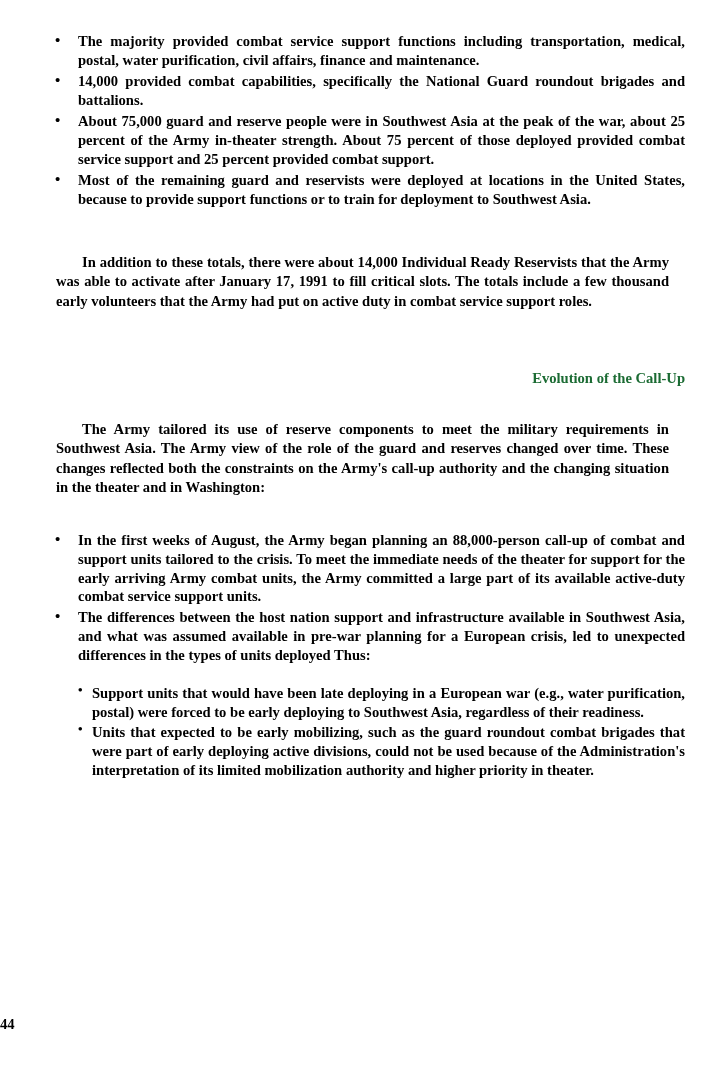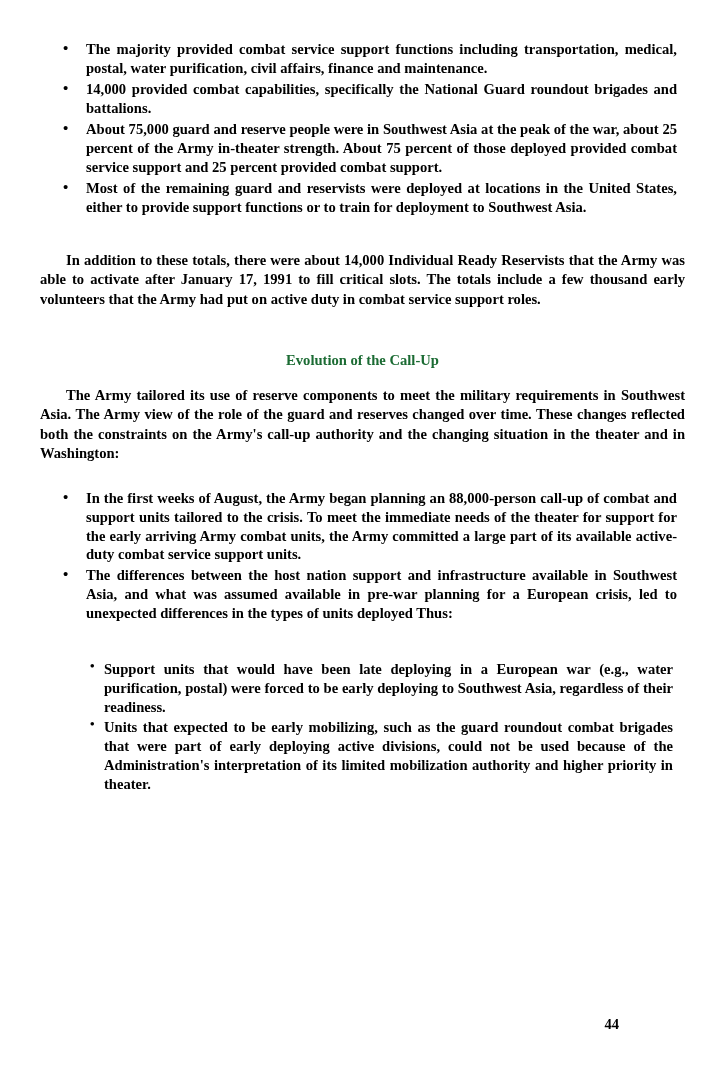--- a/index.html
+++ b/index.html
@@ -25,21 +25,21 @@
   }
   .content {
     position: absolute;
     left: 40px;
     top: 32px;
     width: 645px;
   }
   
   ul.lvl1 {
     list-style: none;
-    margin: 8px;
+    margin: 0;
     padding: 0;
   }
   ul.lvl1 > li {
     position: relative;
     padding-left: 38px;
     margin-bottom: 2px;
     font-weight: bold;
     font-size: 14.6px;
     line-height: 1.30;
     text-align: justify;
@@ -48,21 +48,21 @@
     content: "\2022";
     position: absolute;
     left: 15px;
     top: -1px;
     font-size: 15px;
     font-weight: bold;
   }
   
   ul.lvl2 {
     list-style: none;
-    margin: 12px;
+    margin: 0;
     padding: 0;
   }
   ul.lvl2 > li {
     position: relative;
     padding-left: 30px;
     margin-bottom: 1px;
     font-weight: bold;
     font-size: 14.6px;
     line-height: 1.30;
     text-align: justify;
@@ -74,55 +74,55 @@
     top: -2px;
     font-size: 13px;
     font-weight: bold;
   }
   .para {
     font-weight: bold;
     font-size: 14.6px;
     line-height: 1.33;
     text-align: justify;
     text-indent: 26px;
-    margin: 0;
+    margin: 16px;
   }
   .section-heading {
     font-weight: bold;
     font-size: 14.6px;
     color: #1b6b33;
     margin: 0;
-    text-align: center;
+    text-align: right;
   }
   .spacer-lg { height: 26px; }
   .spacer-md { height: 17px; }
   .indent-block {
     padding-left: 22px;
   }
   .page-number {
     position: absolute;
     top: 1016px;
     left: 0;
     width: 619px;
-    text-align: right;
+    text-align: left;
     font-weight: bold;
     font-size: 14.6px;
   }
 </style>
 </head>
 <body>
 
 <div class="page">
   <div class="content">
 
     <ul class="lvl1">
       <li>The majority provided combat service support functions including transportation, medical, postal, water purification, civil affairs, finance and maintenance.</li>
       <li>14,000  provided  combat  capabilities,  specifically  the  National Guard roundout brigades and battalions.</li>
       <li>About  75,000  guard and reserve people were in Southwest Asia at the peak of the war,  about  25  percent of the Army in-theater strength. About 75 percent of those deployed   provided   combat   service  support  and  25  percent provided combat support.</li>
-      <li>Most  of  the  remaining  guard  and  reservists  were  deployed  at locations in the United  States,  either  to  provide  support  functions or to train for deployment to Southwest Asia.</li>
+      <li>Most  of  the  remaining  guard  and  reservists  were  deployed  at locations in the United  States,  because  to  provide  support  functions or to train for deployment to Southwest Asia.</li>
     </ul>
 
     <div class="spacer-lg"></div>
 
     <p class="para">In  addition   to these totals, there were about 14,000 Individual Ready Reservists that the  Army  was  able  to  activate  after  January  17,  1991  to fill critical slots. The totals include  a few thousand early volunteers that the Army had put on active duty in combat service support roles.</p>
 
     <div class="spacer-lg"></div>
     <div class="spacer-md"></div>
 
     <p class="section-heading">Evolution of the Call-Up</p>

